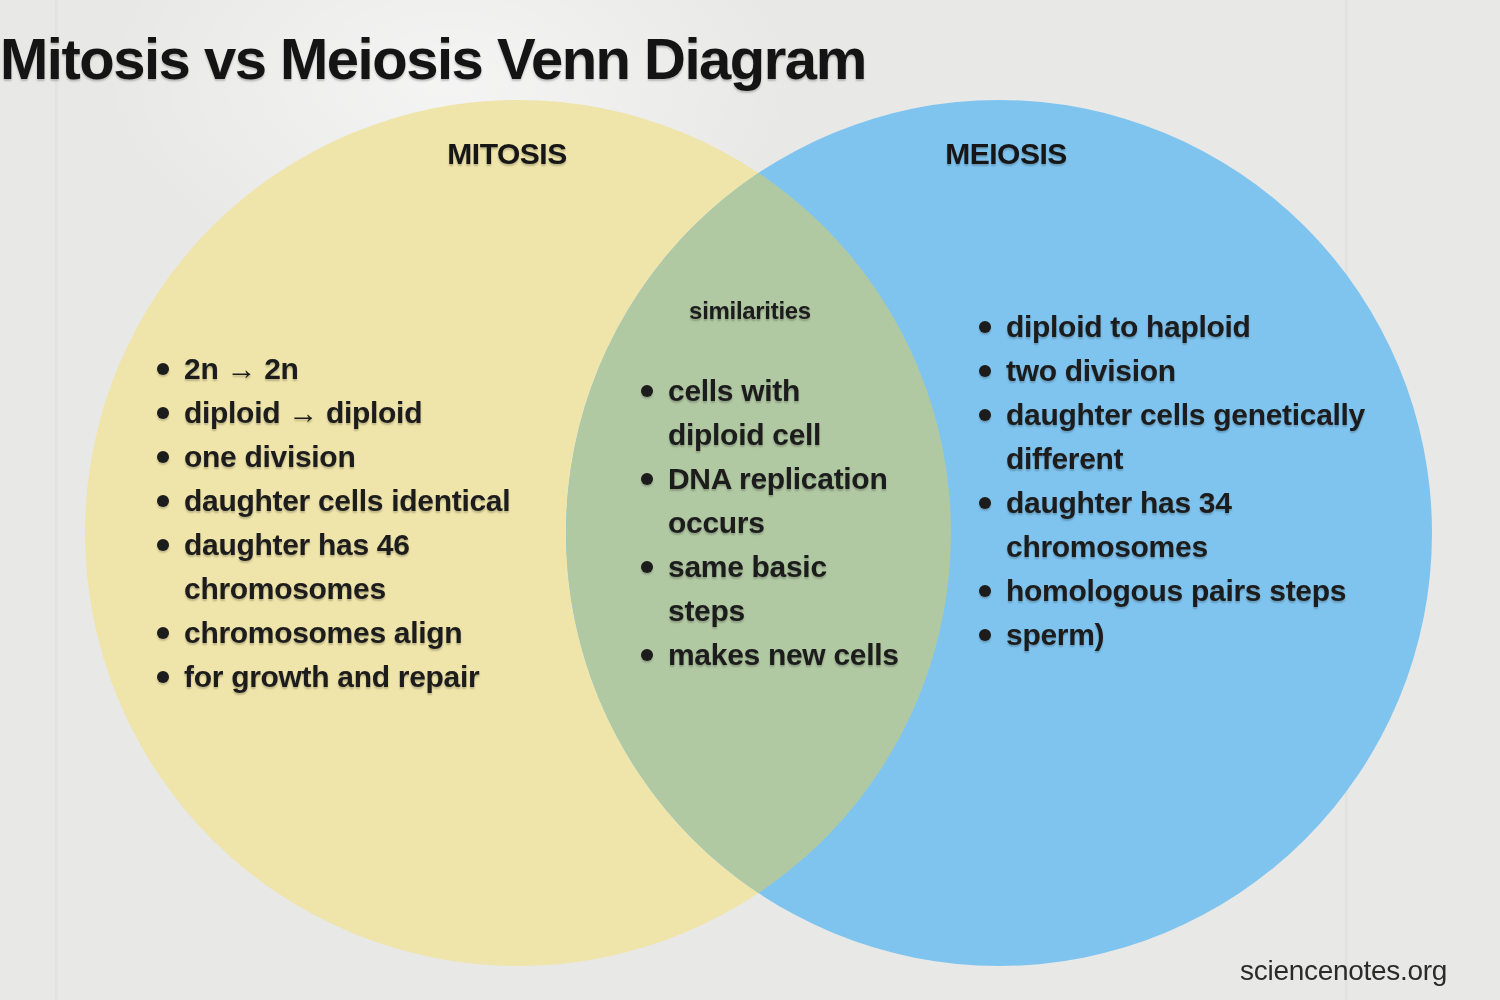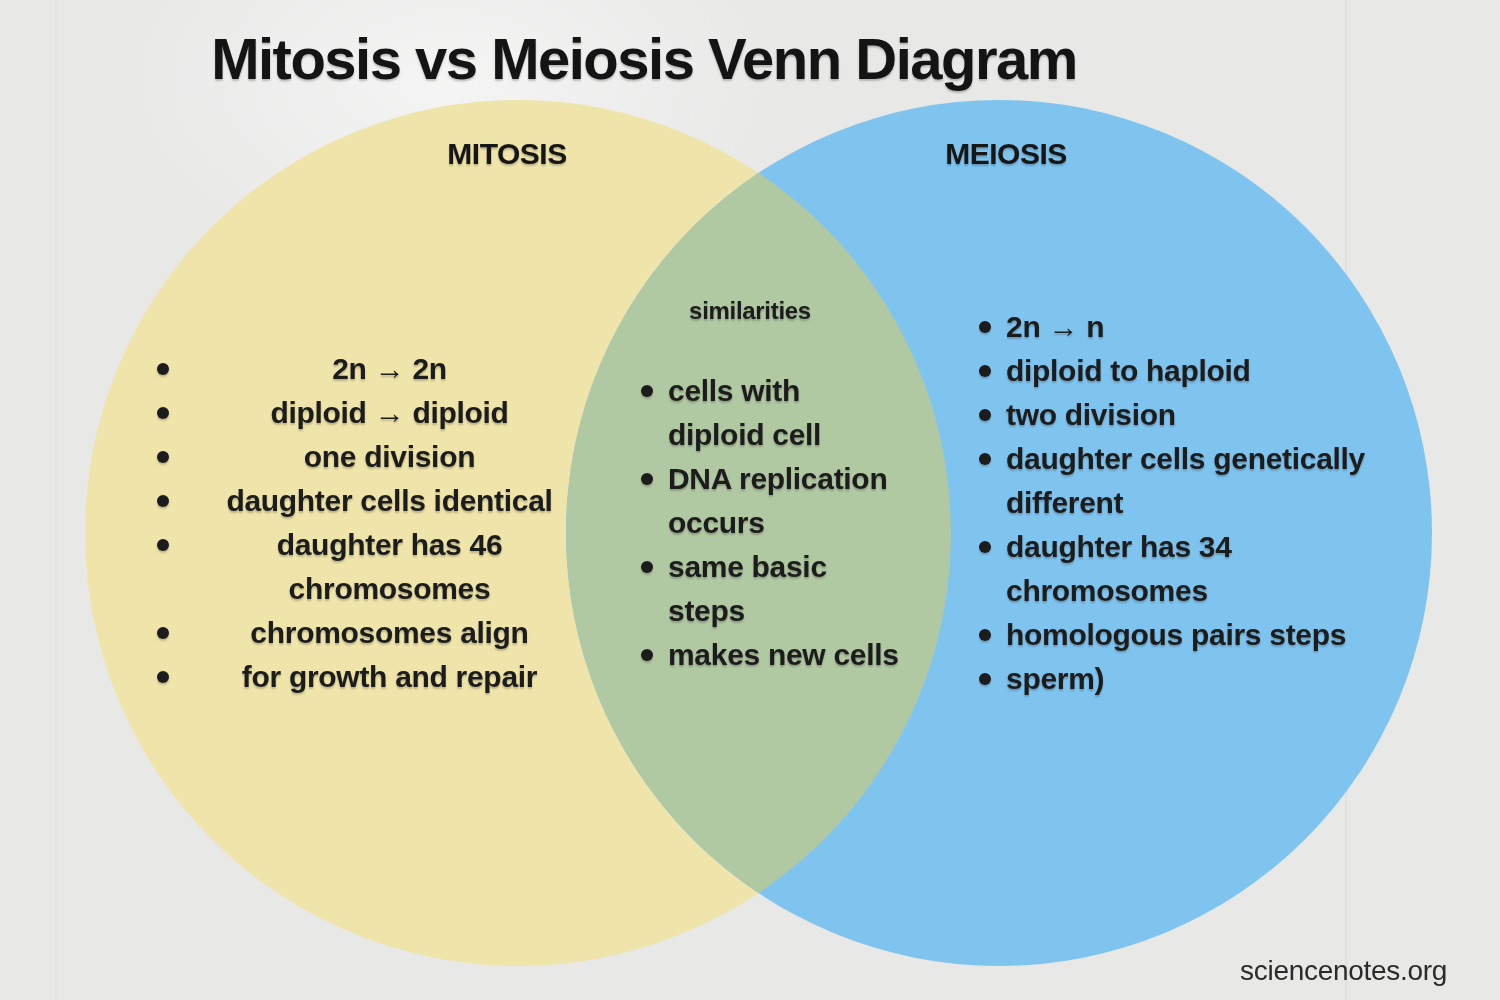--- a/index.html
+++ b/index.html
@@ -21,21 +21,20 @@
   }
   .venn-svg {
     position: absolute;
     left: 0; top: 0;
   }
   .title {
     position: absolute;
     left: 0; top: 28px;
     width: 1288px;
     margin: 0;
-    text-align: center;
     font-size: 58px;
     line-height: 62px;
     font-weight: 700;
     letter-spacing: -1.5px;
     color: #141414;
     text-shadow: 0 2px 2px rgba(0,0,0,0.22);
   }
   .circle-label {
     position: absolute;
     top: 131px;
@@ -83,21 +82,21 @@
     position: absolute;
     left: 7px;
     top: 16px;
     width: 12px;
     height: 12px;
     border-radius: 50%;
     background: #1c1c1c;
     box-shadow: 0 2px 2px rgba(0,0,0,0.2);
   }
   .vlist .line { display: block; }
-  .list-left  { left: 150px; top: 347px; width: 445px; text-align: center; }
+  .list-left  { left: 150px; top: 347px; width: 445px; }
   .list-mid   { left: 634px; top: 369px; width: 300px; }
   .list-right { left: 972px; top: 305px; width: 465px; }
   .watermark {
     position: absolute;
     right: 53px;
     bottom: 13px;
     font-size: 28px;
     font-weight: 400;
     letter-spacing: -0.3px;
     color: #2b2b2b;
@@ -160,23 +159,20 @@
         <span class="line">same basic</span>
         <span class="line">steps</span>
       </li>
       <li>
         <span class="line">makes new cells</span>
       </li>
     </ul>
 
   <ul class="vlist list-right">
       <li>
-        <span class="line">2n → n</span>
-      </li>
-      <li>
         <span class="line">diploid to haploid</span>
       </li>
       <li>
         <span class="line">two division</span>
       </li>
       <li>
         <span class="line">daughter cells genetically</span>
         <span class="line">different</span>
       </li>
       <li>

